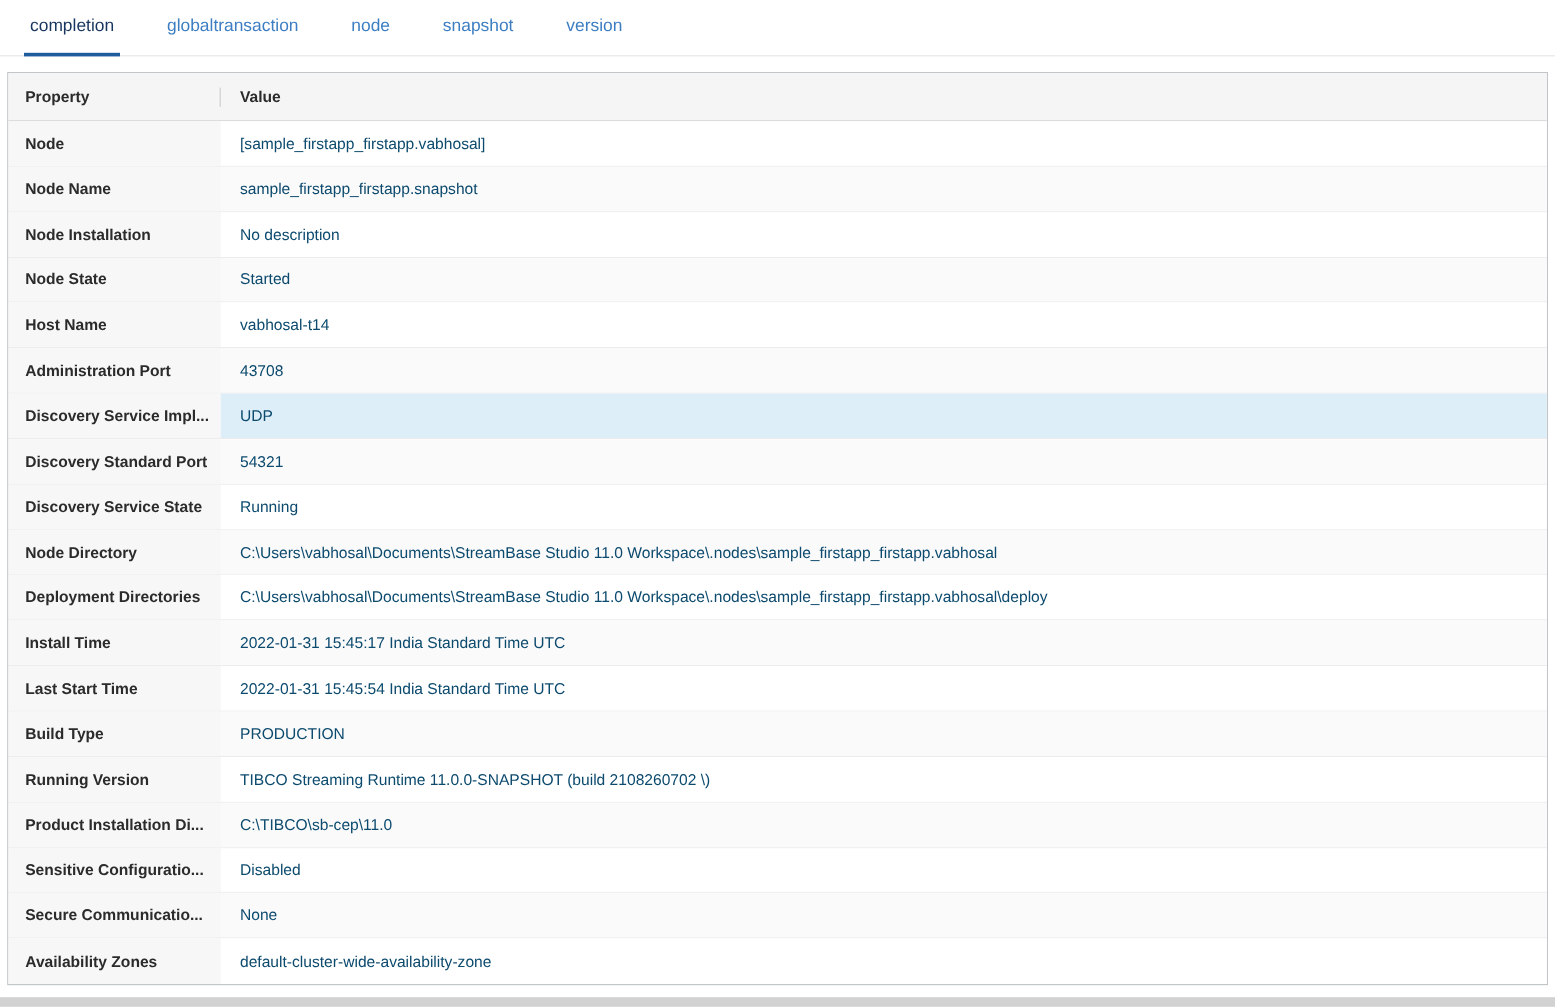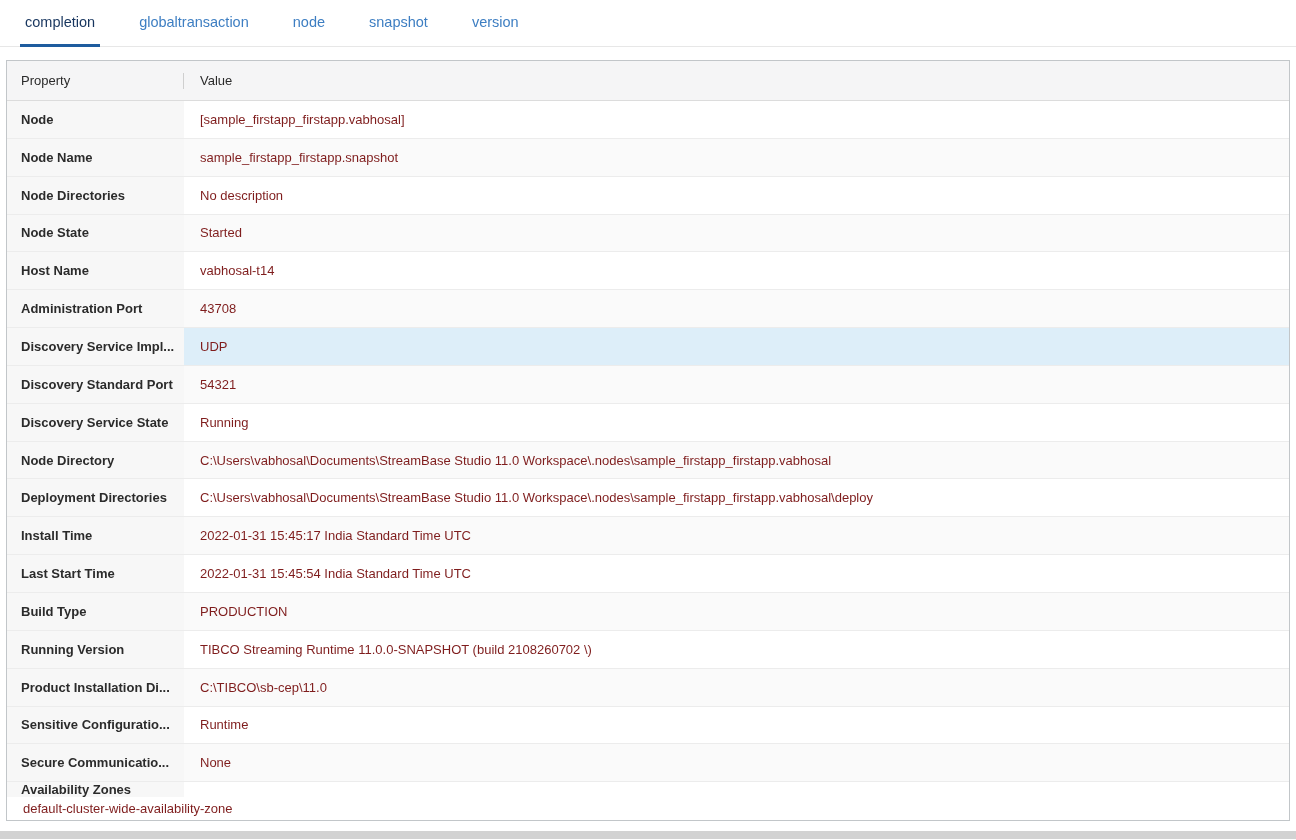--- a/index.html
+++ b/index.html
@@ -52,21 +52,21 @@
   .thead {
     display: flex;
     align-items: center;
     height: 40px;
     background: var(--header-bg, #f5f5f6);
     border-bottom: 1px solid #dcdcdc;
     box-sizing: border-box;
   }
   .th {
     font-size: 13px;
-    font-weight: normal;
+    font-weight: bold;
     color: #2b2b2b;
   }
   .th-prop {
     width: 162px;
     padding-left: 14px;
     flex-shrink: 0;
   }
   .th-divider {
     width: 1px;
     height: 16px;
@@ -76,21 +76,21 @@
   .th-val {
     padding-left: 16px;
     flex: 1;
   }
   .row {
     display: flex;
     height: 37.85px;
     box-sizing: border-box;
     border-bottom: 1px solid #ececec;
   }
-  .row:last-child { border-bottom: none; flex-direction: column; }
+  .row:last-child { border-bottom: none; }
   .cell-prop {
     width: 177px;
     flex-shrink: 0;
     background: var(--property-bg, #f7f7f7);
     display: flex;
     align-items: center;
     padding-left: 14px;
     box-sizing: border-box;
     font-size: 13px;
     font-weight: bold;
@@ -98,21 +98,21 @@
     white-space: nowrap;
     overflow: hidden;
   }
   .cell-val {
     flex: 1;
     display: flex;
     align-items: center;
     padding-left: 16px;
     box-sizing: border-box;
     font-size: 13px;
-    color: #7f1d1d;
+    color: #0c4a6e;
     background: #ffffff;
     white-space: nowrap;
     overflow: hidden;
   }
   .row.alt .cell-val { background: var(--row-alt-bg, #fafafa); }
   .row.highlight .cell-val { background: var(--highlight-bg, #ddeef9); }
   
   .hscrollbar {
     position: absolute;
     left: 0;
@@ -143,21 +143,21 @@
     <div class="tbody" id="tbody">
         <div class="row">
           <div class="cell-prop">Node</div>
           <div class="cell-val">[sample_firstapp_firstapp.vabhosal]</div>
         </div>
         <div class="row alt">
           <div class="cell-prop">Node Name</div>
           <div class="cell-val">sample_firstapp_firstapp.snapshot</div>
         </div>
         <div class="row">
-          <div class="cell-prop">Node Directories</div>
+          <div class="cell-prop">Node Installation</div>
           <div class="cell-val">No description</div>
         </div>
         <div class="row alt">
           <div class="cell-prop">Node State</div>
           <div class="cell-val">Started</div>
         </div>
         <div class="row">
           <div class="cell-prop">Host Name</div>
           <div class="cell-val">vabhosal-t14</div>
         </div>
@@ -200,21 +200,21 @@
         <div class="row">
           <div class="cell-prop">Running Version</div>
           <div class="cell-val">TIBCO Streaming Runtime 11.0.0-SNAPSHOT (build 2108260702 \)</div>
         </div>
         <div class="row alt">
           <div class="cell-prop">Product Installation Di...</div>
           <div class="cell-val">C:\TIBCO\sb-cep\11.0</div>
         </div>
         <div class="row">
           <div class="cell-prop">Sensitive Configuratio...</div>
-          <div class="cell-val">Runtime</div>
+          <div class="cell-val">Disabled</div>
         </div>
         <div class="row alt">
           <div class="cell-prop">Secure Communicatio...</div>
           <div class="cell-val">None</div>
         </div>
         <div class="row">
           <div class="cell-prop">Availability Zones</div>
           <div class="cell-val">default-cluster-wide-availability-zone</div>
         </div>
       </div>

